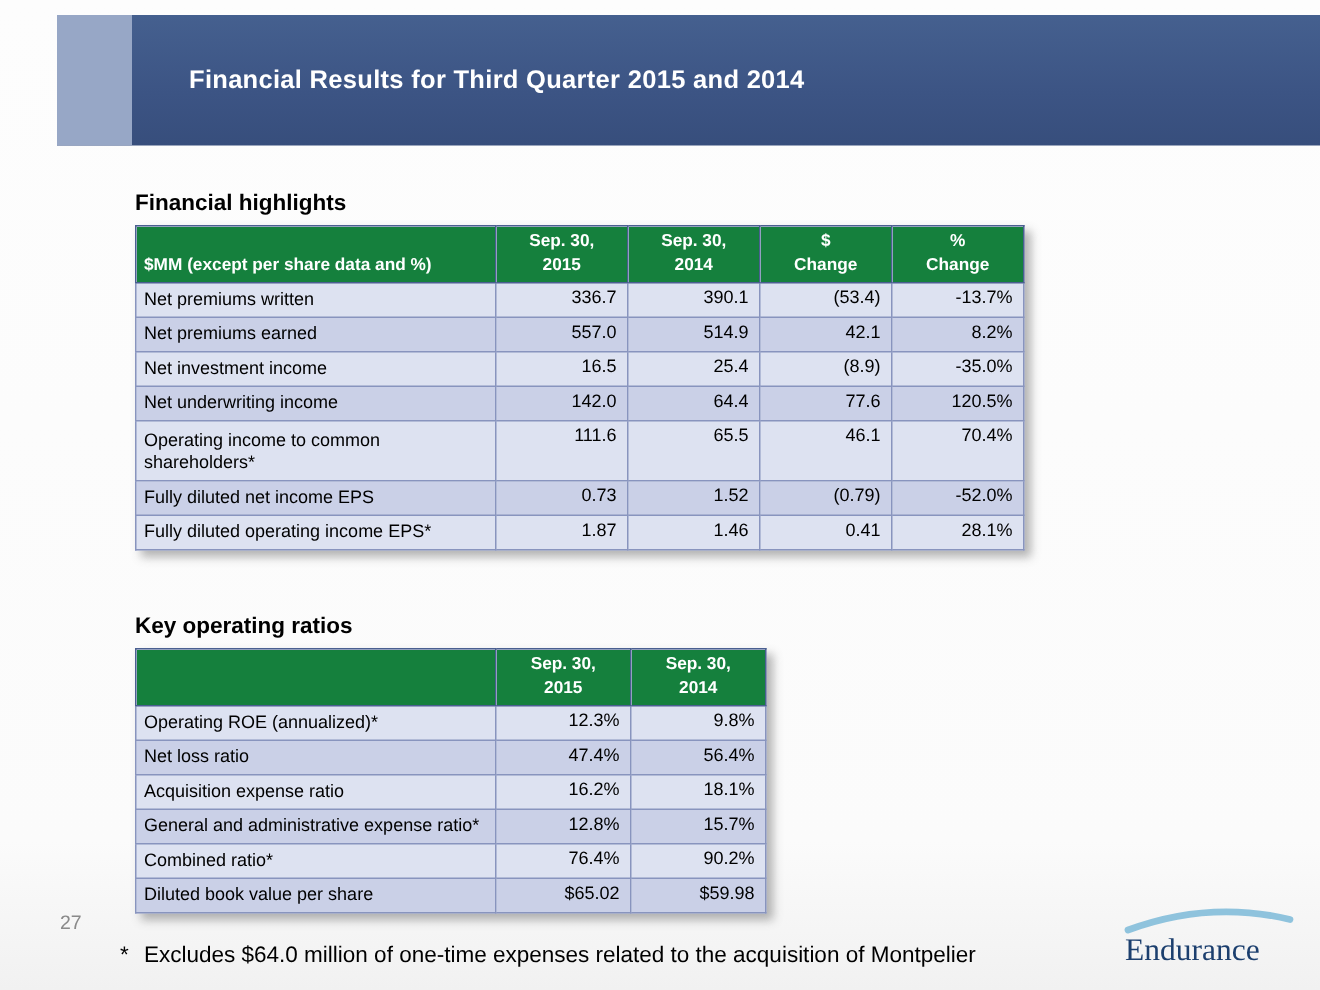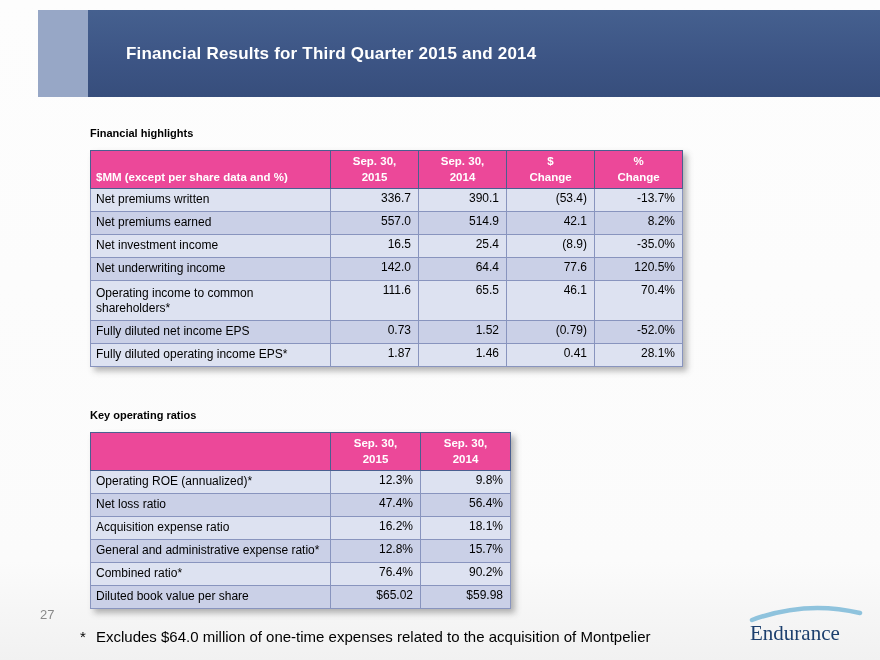--- a/index.html
+++ b/index.html
@@ -26,42 +26,42 @@
   .slide-title {
     position:absolute; left:60px; top:50%; transform:translateY(-52%);
     color:#ffffff; font-size:17px; font-weight:bold; letter-spacing:0.2px;
     white-space:nowrap;
     margin-left:28px;
   }
 
   
   .section-heading {
     position:absolute; left:90px;
-    font-size:11px; font-weight:bold; color:#000000;text-align:center;
+    font-size:15px; font-weight:bold; color:#000000;text-align:center;
   }
   .heading-highlights { top:127px; }
   .heading-ratios { top:409px; }
 
   
   table.ftable {
     position:absolute; left:90px;
     border-collapse:collapse; table-layout:fixed;
     box-shadow:4px 4px 6px rgba(90,90,90,0.45);
     background:#dde2f1;
   }
   .t1 { top:150px; width:592px; }
   .t2 { top:432px; width:420px; }
 
   .ftable th, .ftable td {
     border:1px solid #8894be;
     font-size:12px; color:#000;
     overflow:hidden;
   }
   .ftable thead th {
-    background:#ec4899;
+    background:#15803d;
     color:#ffffff; font-weight:bold; font-size:11.5px;
     border:1px solid #4a5f90;
     height:26px;
     padding:3px 4px;
     vertical-align:middle; text-align:center;
   }
   .ftable thead th.lbl-h {
     text-align:left; vertical-align:bottom; padding:3px 5px 5px 5px;
   }
   .h-line { display:block; line-height:1.35; }

